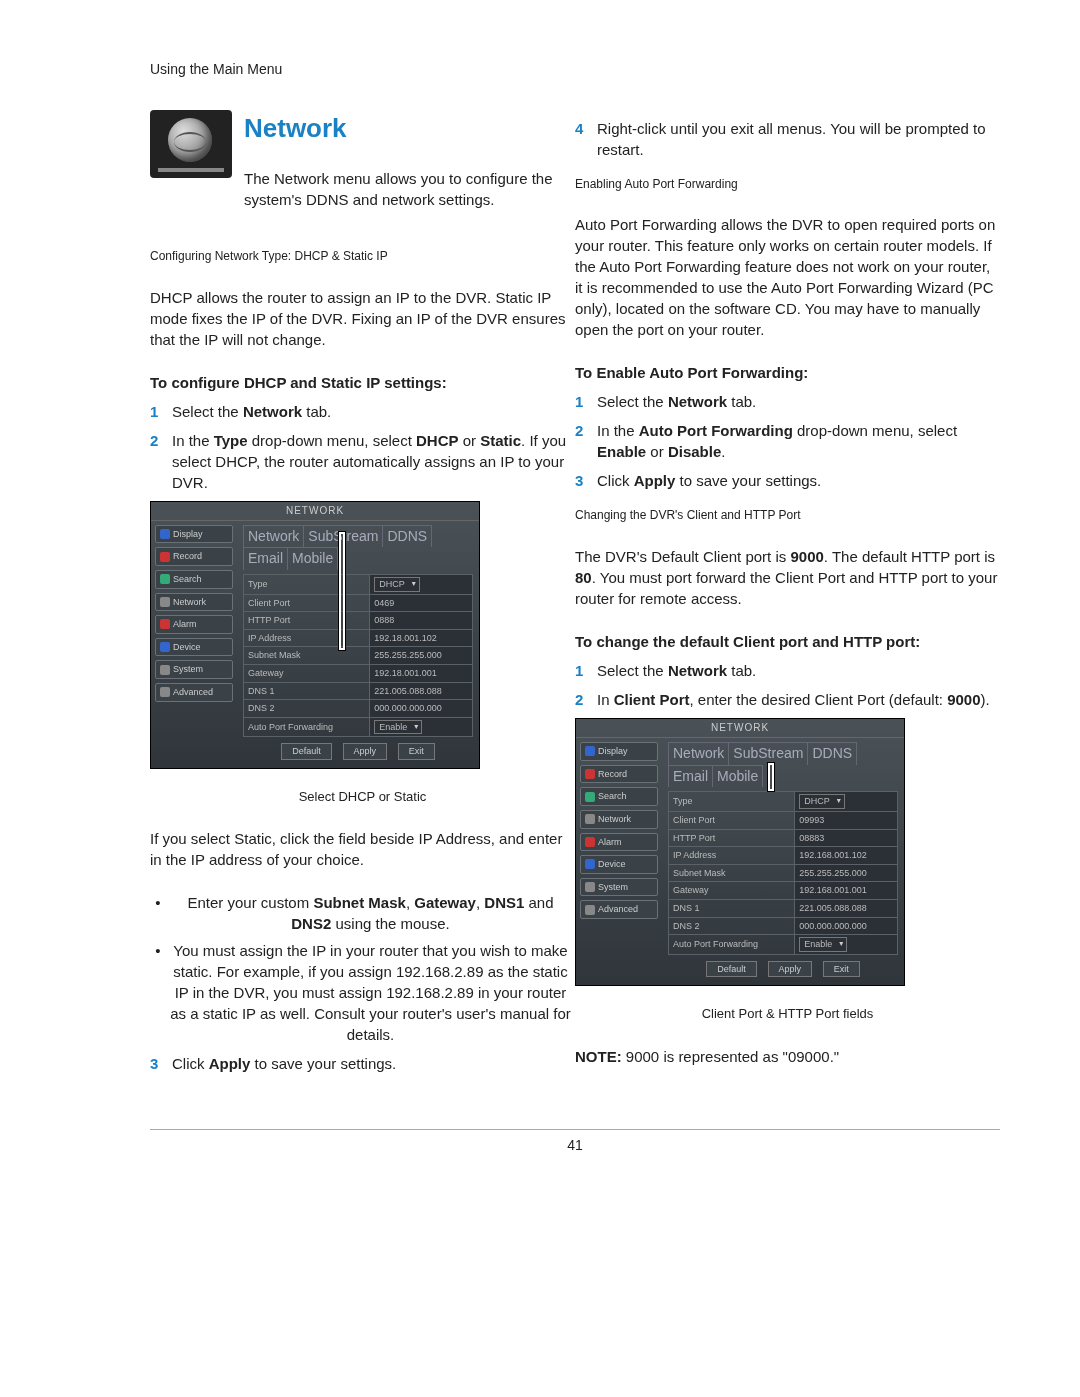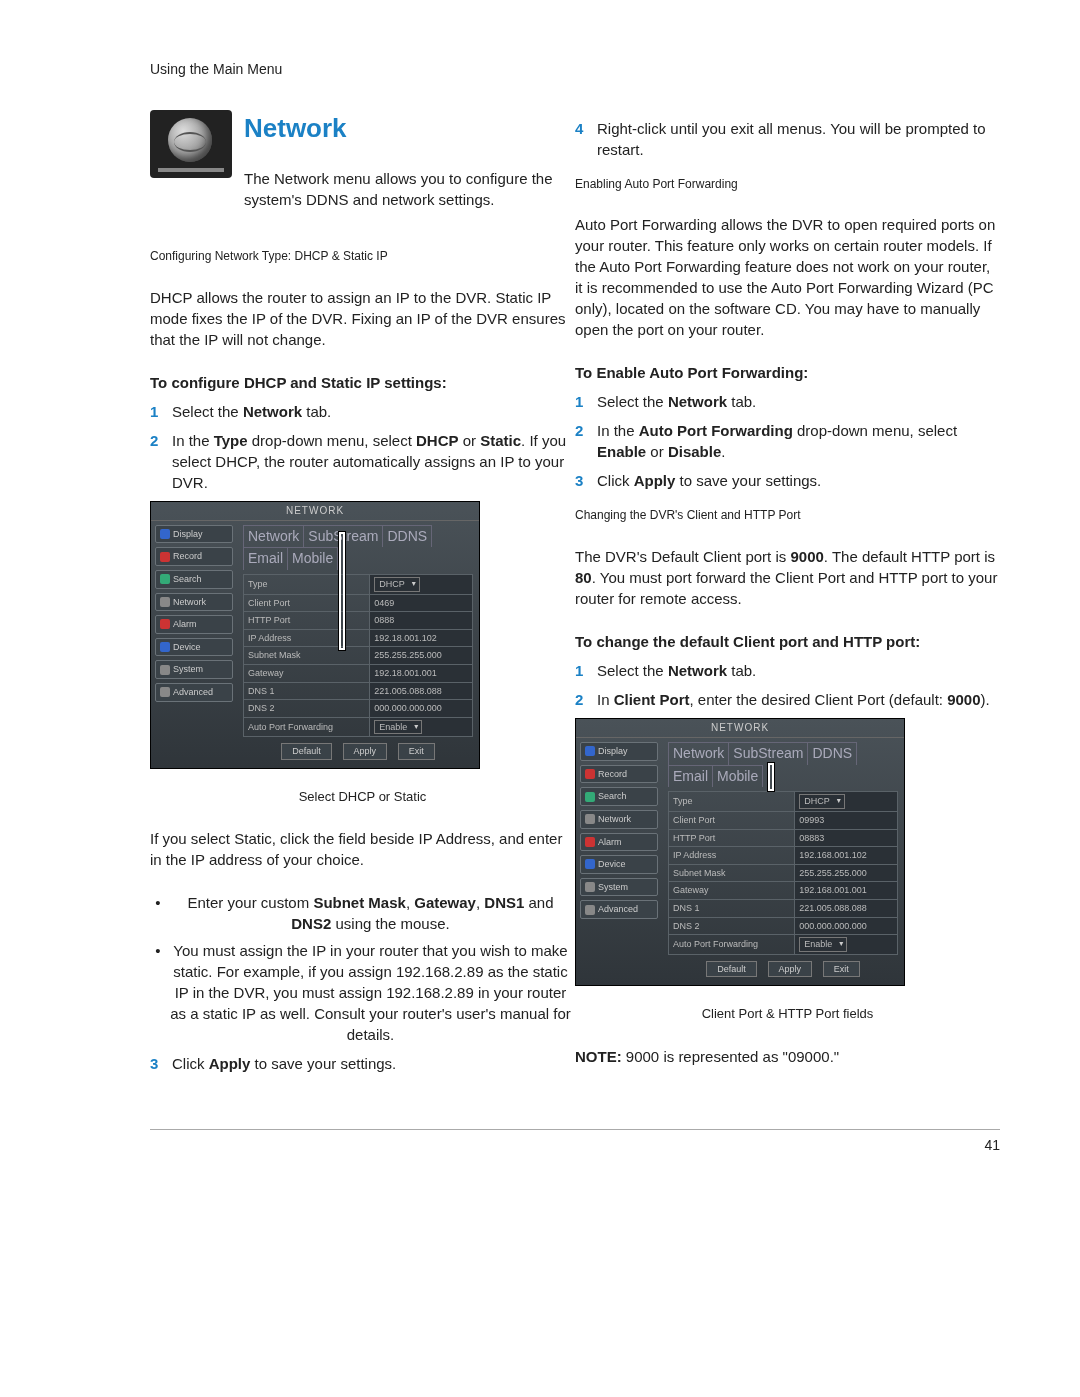--- a/index.html
+++ b/index.html
@@ -61,21 +61,21 @@
   table.ss-tbl { width:100%; border-collapse:collapse; font-size:9px; }
   table.ss-tbl td { border:1px solid #5a6268; padding:2px 4px; color:#bbb; }
   table.ss-tbl td.val { background:#2a3036; }
   .dd { background:#2a3036; border:1px solid #777; padding:0 14px 0 4px; position:relative; display:inline-block; min-width:44px; }
   .dd::after { content:"▾"; position:absolute; right:3px; top:0; font-size:8px; color:#ccc; }
   .ss-btns { text-align:center; margin-top:6px; }
   .ss-btn { display:inline-block; border:1px solid #777; background:#3a4248; padding:1px 10px; font-size:9px; margin:0 4px; }
   .hl { position:absolute; border:2px solid #fff; box-shadow:0 0 0 1px #000; }
   .ss-rel { position:relative; }
   hr.foot { margin-top:40px; border:none; border-top:1px solid #aaa; }
-  .pagenum { text-align:right; font-size:14px; margin-top:6px; }
+  .pagenum { text-align:center; font-size:14px; margin-top:6px; }
 </style>
 </head>
 <body>
 
 <div class="header-right">Using the Main Menu</div>
 
 <div class="columns">
 
   <div class="col">
     <div class="section-head">

